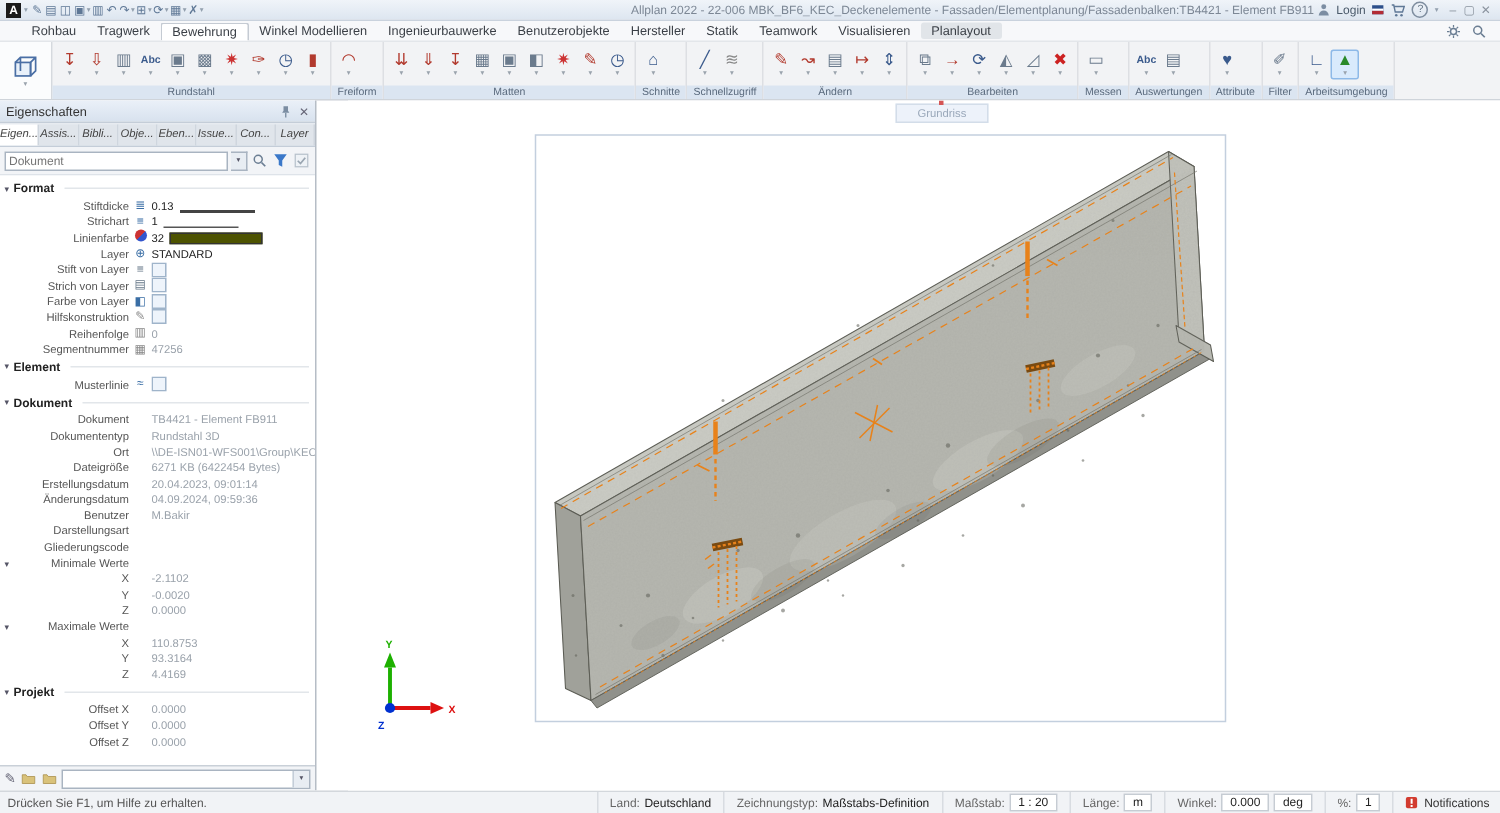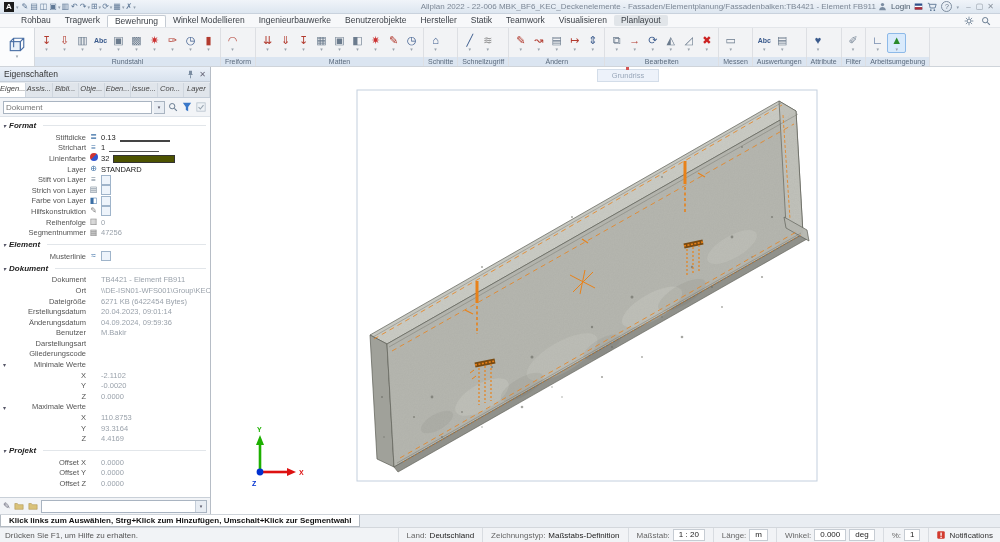--- a/index.html
+++ b/index.html
@@ -55,21 +55,21 @@
     background:#e0e5eb;white-space:nowrap;overflow:hidden;font-style:italic;}
   .ptab.active{background:#fff;}
   .pal-toolbar{height:16px;display:flex;align-items:center;padding:1px 3px;gap:2px;background:#f2f4f7;
     border-bottom:1px solid #dee3e9;flex:0 0 auto;}
   .pal-filter{flex:1;height:11px;border:1px solid #a9b4c1;font-size:8px;padding:0 2px;color:#555;background:#fff;
     font-family:"Liberation Sans",sans-serif;min-width:0;}
   .tool-btn{display:flex;align-items:center;justify-content:center;width:12px;height:12px;}
   .combo-caret{width:10px;height:11px;border:1px solid #a9b4c1;border-left:0;background:#e8edf3;font-size:5px;
     text-align:center;line-height:11px;color:#556;}
   .pgrid{flex:1;overflow:hidden;padding-top:2px;background:#fff;}
-  .psec{height:13px;display:flex;align-items:center;padding-left:3px;gap:3px;font-style:italic;}
+  .psec{height:13px;display:flex;align-items:center;padding-left:3px;gap:3px;}
   .pcaret{font-size:6px;color:#556;}
   .pseclbl{font-weight:bold;font-size:8px;color:#222;}
   .prule{flex:1;height:1px;background:#e2e6ea;margin:0 4px;}
   .prow{height:10.6px;display:flex;align-items:center;}
   .prow.sub{position:relative;}
   .pcaret.abs{position:absolute;left:3px;top:2px;}
   .plabel{width:86px;text-align:right;font-size:7.5px;color:#555;white-space:nowrap;flex:0 0 auto;}
   .picon{width:15px;text-align:center;font-size:8px;line-height:10px;flex:0 0 auto;}
   .pval{flex:1;font-size:7.5px;color:#222;white-space:nowrap;overflow:hidden;display:flex;align-items:flex-end;gap:4px;}
   .pval.muted{color:#9aa2ab;}
@@ -582,20 +582,25 @@
             <span class="pcaret">▾</span>
             <span class="pseclbl">Dokument</span>
             <span class="prule"></span>
           </div>
           <div class="prow">
             <span class="plabel">Dokument</span>
             <span class="picon"></span>
             <span class="pval muted">TB4421 - Element FB911</span>
           </div>
           <div class="prow">
+            <span class="plabel">Dokumententyp</span>
+            <span class="picon"></span>
+            <span class="pval muted">Rundstahl 3D</span>
+          </div>
+          <div class="prow">
             <span class="plabel">Ort</span>
             <span class="picon"></span>
             <span class="pval muted">\\DE-ISN01-WFS001\Group\KEC_Pl</span>
           </div>
           <div class="prow">
             <span class="plabel">Dateigröße</span>
             <span class="picon"></span>
             <span class="pval muted">6271 KB (6422454 Bytes)</span>
           </div>
           <div class="prow">
@@ -828,23 +833,20 @@
           <polygon points="55,401 55,409 64,405" fill="#dd1111"></polygon>
           <circle cx="28" cy="405" r="3.4" fill="#0030d0"></circle>
           <text x="25" y="365" fill="#1db000">Y</text>
           <text x="67" y="408" fill="#dd1111">X</text>
           <text x="20" y="419" fill="#0030d0">Z</text>
         </g>
       </svg>
     </div>
   </div>
 
-  <div class="promptline">
-    <span class="prompt-box">Klick links zum Auswählen, Strg+Klick zum Hinzufügen, Umschalt+Klick zur Segmentwahl</span>
-  </div>
 
   <div class="statusbar">
     <span>Drücken Sie F1, um Hilfe zu erhalten.</span>
     <span class="sb-items">
         <div class="sbitem">
           <span class="sblbl">Land:</span>
           <span class="sbval">Deutschland</span>
         </div>
         <div class="sbitem">
           <span class="sblbl">Zeichnungstyp:</span>

